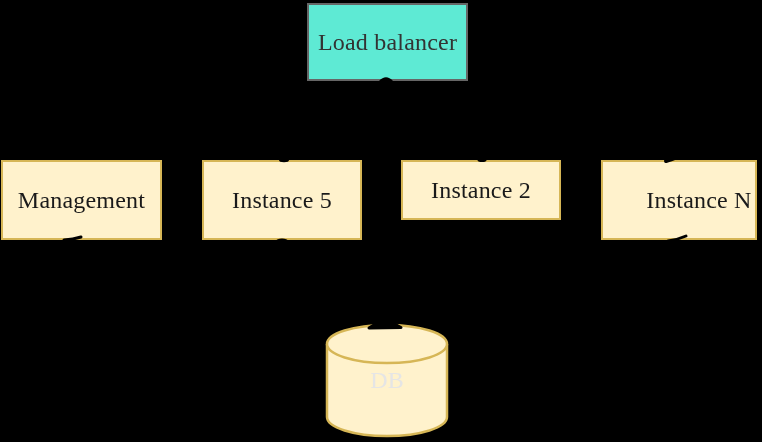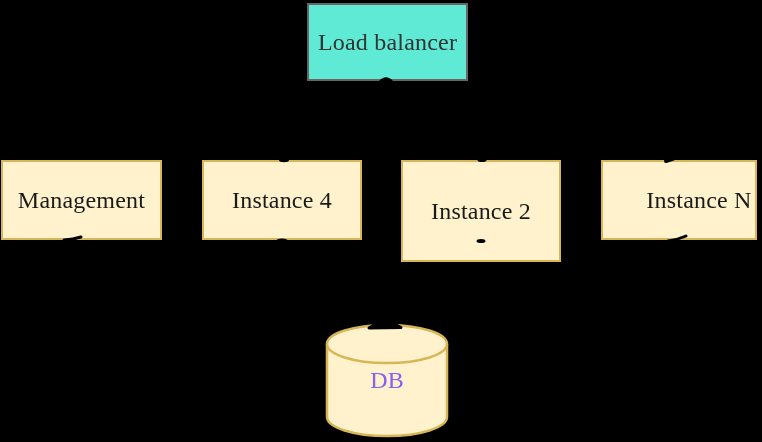--- a/index.html
+++ b/index.html
@@ -35,38 +35,38 @@
   }
   .node-yellow {
     background: #fff2cc;
     border: 2px solid #d6b656;
     color: #1a1a1a;
     align-items: center;
   }
   #node-load-balancer { left: 307px; top: 3px;   width: 161px; height: 78px; }
   #node-management    { left: 1px;   top: 160px; width: 161px; height: 80px; }
   #node-instance-1    { left: 202px; top: 160px; width: 160px; height: 80px; }
-  #node-instance-2    { left: 401px; top: 160px; width: 160px; height: 102px; }
+  #node-instance-2    { left: 401px; top: 160px; width: 160px; height: 60px; }
   #node-instance-n    { left: 601px; top: 160px; width: 156px; height: 80px; padding-left: 40px; }
   #node-db {
     left: 325px; top: 323px; width: 124px; height: 115px;
     position: absolute;
     color: #1a1a1a;
   }
   #node-db .cylinder-svg {
     position: absolute;
     left: 0; top: 0;
   }
   #node-db .label {
     position: absolute;
     left: 0; right: 0;
     top: 44px;
     text-align: center;
     font-size: 24px;
-    color: #8b5cf6;
+    color: #e5e5e5;
   }
   .edge-marks {
     position: absolute;
     left: 0; top: 0;
     width: 762px;
     height: 442px;
     pointer-events: none;
   }
 </style>
 </head>
@@ -76,21 +76,21 @@
 
   <div class="node node-gray" id="node-load-balancer">
     <span class="label">Load balancer</span>
   </div>
 
   <div class="node node-yellow" id="node-management">
     <span class="label">Management</span>
   </div>
 
   <div class="node node-yellow" id="node-instance-1">
-    <span class="label">Instance 4</span>
+    <span class="label">Instance 5</span>
   </div>
 
   <div class="node node-yellow" id="node-instance-2">
     <span class="label">Instance 2</span>
   </div>
 
   <div class="node node-yellow" id="node-instance-n">
     <span class="label">Instance N</span>
   </div>
 

